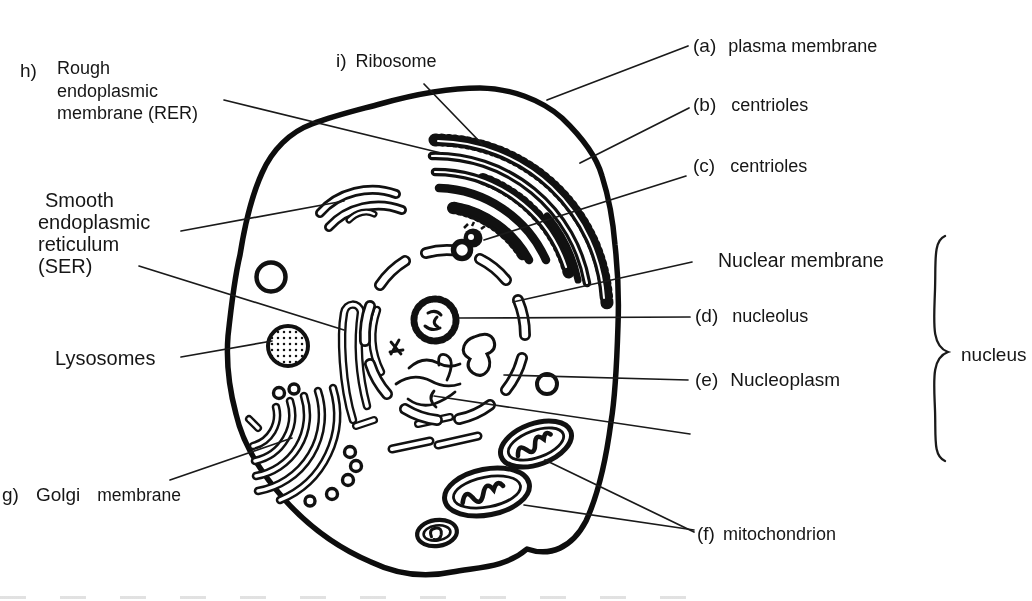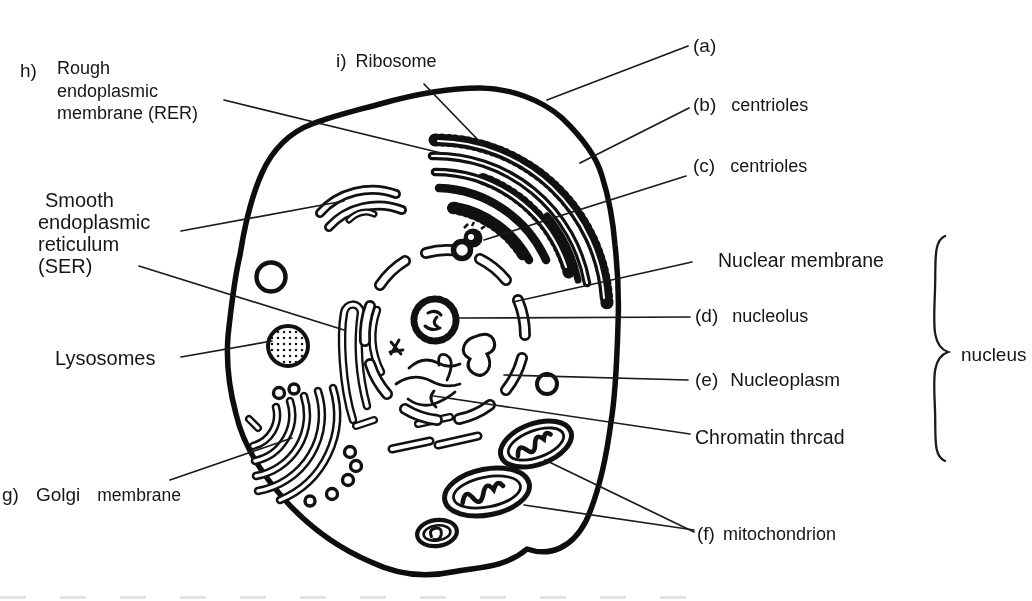--- a/index.html
+++ b/index.html
@@ -211,20 +211,21 @@
   <div class="lbl f20" style="left:55px;top:347px;">Lysosomes</div>
 
   <div class="row" style="left:2px;top:484px;gap:17px;">
     <span class="pfx">g)</span>
     <span class="nm19">Golgi</span>
     <span style="font-size:17.5px;">membrane</span>
   </div>
 
   <div class="row" style="left:693px;top:35px;gap:12px;">
     <span class="pfx">(a)</span>
+    <span class="nm18">plasma membrane</span>
   </div>
 
   <div class="row" style="left:693px;top:94px;gap:15px;">
     <span class="pfx">(b)</span>
     <span class="nm18">centrioles</span>
   </div>
 
   <div class="row" style="left:693px;top:155px;gap:15px;">
     <span class="pfx">(c)</span>
     <span class="nm18">centrioles</span>
@@ -235,21 +236,20 @@
   <div class="row" style="left:695px;top:305px;gap:14px;">
     <span class="pfx">(d)</span>
     <span class="nm18">nucleolus</span>
   </div>
 
   <div class="row" style="left:695px;top:369px;gap:12px;">
     <span class="pfx">(e)</span>
     <span class="nm19">Nucleoplasm</span>
   </div>
 
-  <div class="lbl" style="left:695px;top:426px;font-size:19.5px;">Chromatin thrcad</div>
 
   <div class="row" style="left:697px;top:523px;gap:8px;">
     <span class="pfx">(f)</span>
     <span class="nm18">mitochondrion</span>
   </div>
 
   <div class="lbl f19" style="left:961px;top:344px;">nucleus</div>
 
   <div class="scan-smudge"></div>
 </div>

